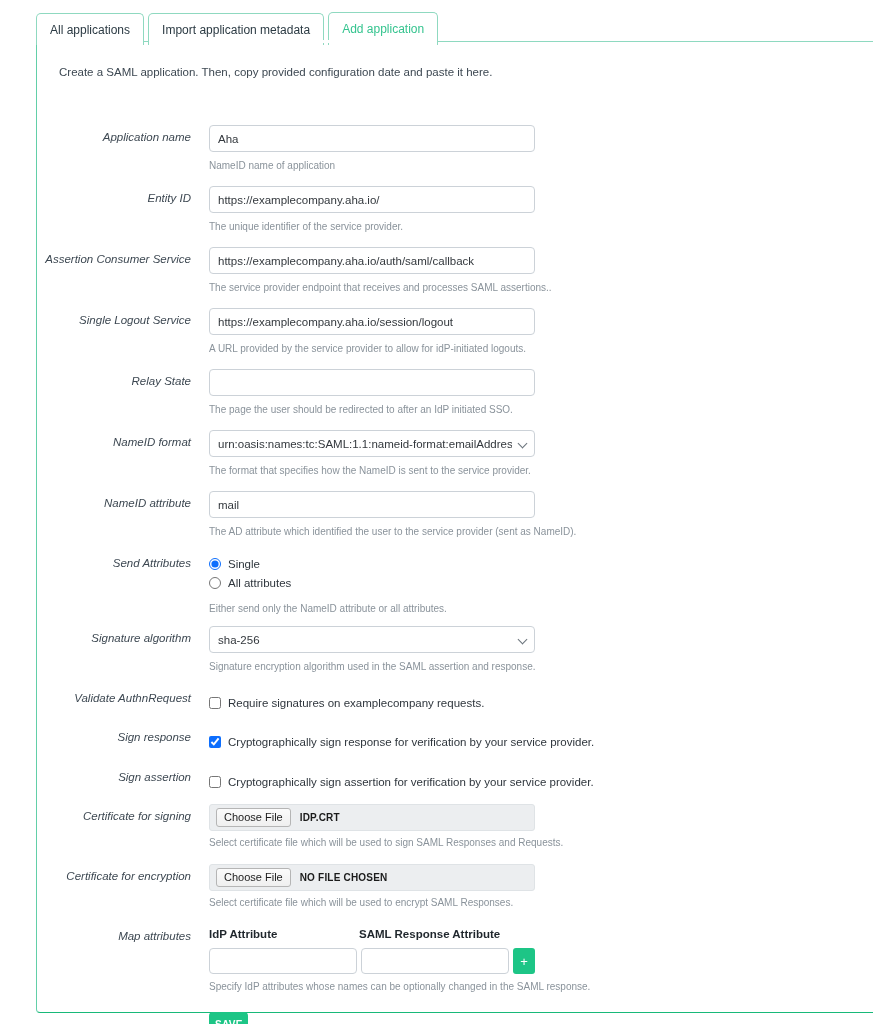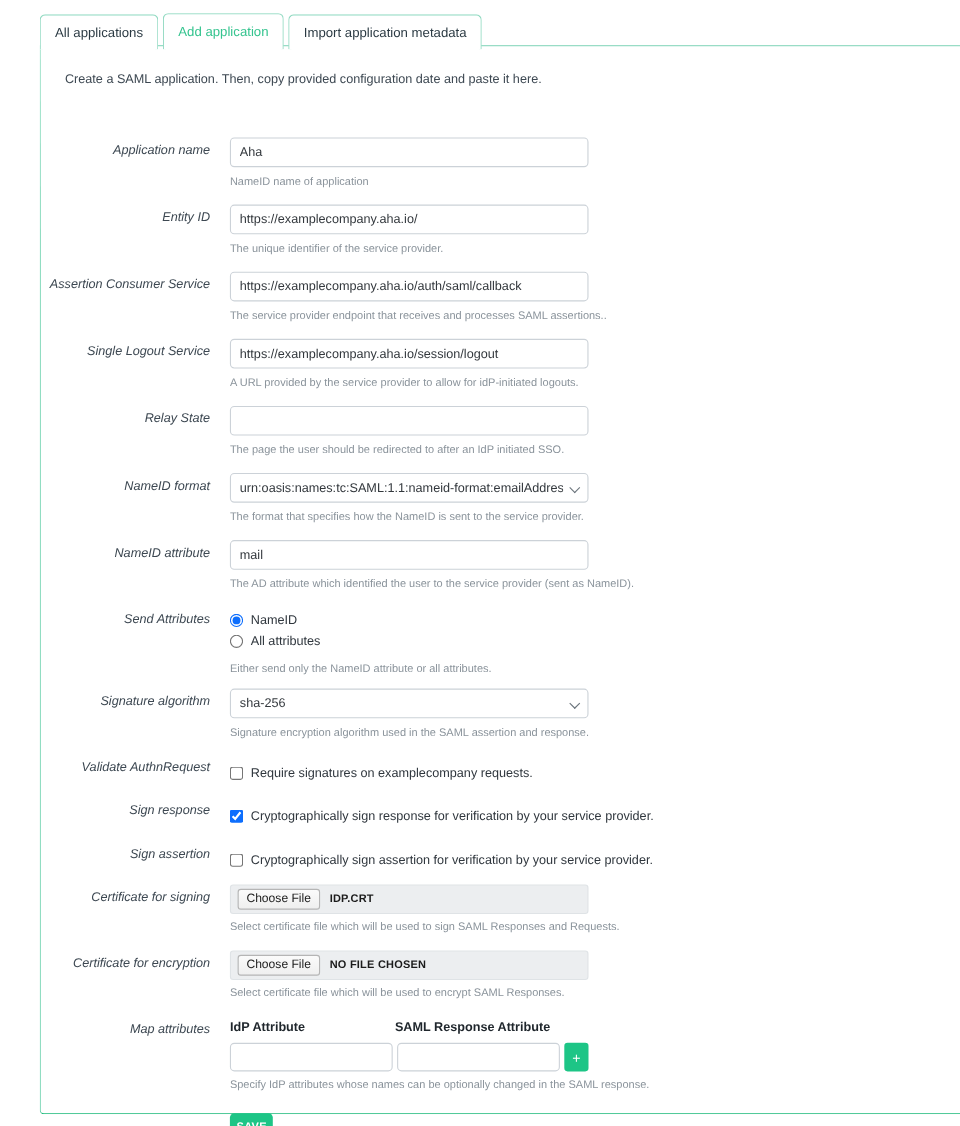--- a/index.html
+++ b/index.html
@@ -170,22 +170,22 @@
     cursor: pointer;
   }
 </style>
 </head>
 <body>
 
 <div class="page">
 
   <div class="tabstrip">
     <div class="tab">All applications</div>
+    <div class="tab">Import application metadata</div>
     <div class="tab active">Add application</div>
-    <div class="tab">Import application metadata</div>
   </div>
 
   <div class="panel">
 
     <div class="intro">Create a SAML application. Then, copy provided configuration date and paste it here.</div>
 
     <div class="form">
 
       <div class="row">
         <div class="lbl" style="top:44px">Application name</div>
@@ -246,21 +246,21 @@
           <input class="txt" type="text" placeholder="" value="mail" style="">
         </div>
         <div class="hint" style="top:439px">The AD attribute which identified the user to the service provider (sent as NameID).</div>
       </div>
 
       <div class="row">
         <div class="lbl" style="top:470px">Send Attributes</div>
         <div class="ctl" style="top:468px">
           <label class="opt">
             <input type="radio" name="sendattr" checked="" style="">
-            <span class="t">NameID</span>
+            <span class="t">Single</span>
           </label>
           <label class="opt">
             <input type="radio" name="sendattr" style="">
             <span class="t">All attributes</span>
           </label>
         </div>
         <div class="hint" style="top:516px">Either send only the NameID attribute or all attributes.</div>
       </div>
 
       <div class="row">

